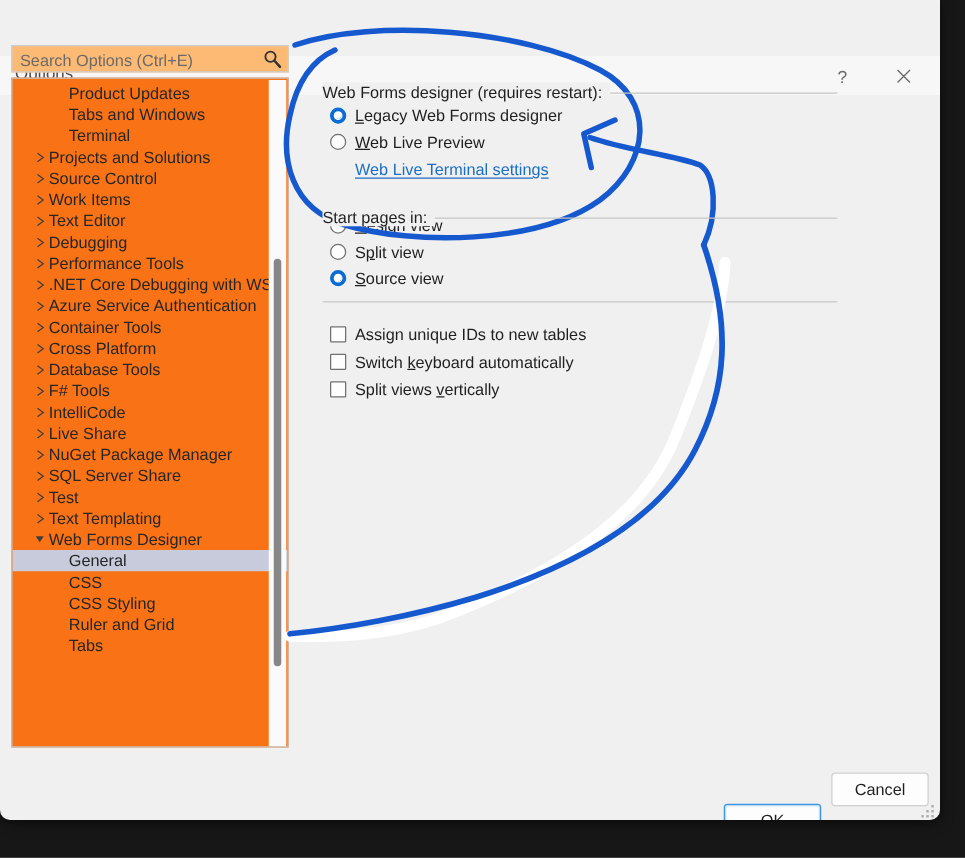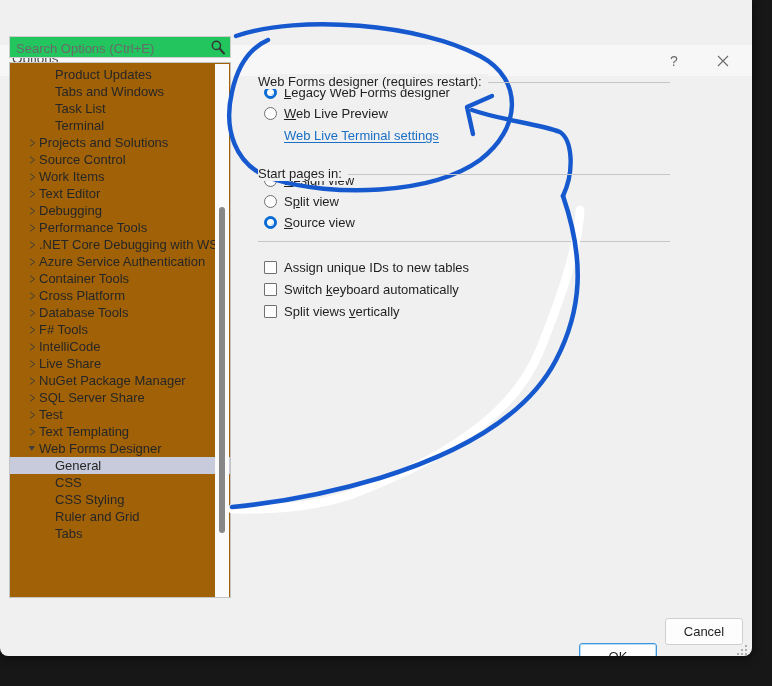--- a/index.html
+++ b/index.html
@@ -64,21 +64,21 @@
   .tb-close { right: 6px; }
   .tb-close svg { display: block; }
 
   
   .search-wrap {
     position: absolute;
     left: 9px;
     top: 36px;
     width: 222px;
     height: 22px;
-    background: #22c55e;
+    background: #fdba74;
     border: 1px solid #cdcdcd;
     box-sizing: border-box;
   }
   .search-input {
     position: absolute;
     left: 4px;
     top: 0;
     width: 190px;
     height: 20px;
     border: 0;
@@ -97,21 +97,21 @@
     height: 16px;
   }
 
   
   .tree-panel {
     position: absolute;
     left: 9px;
     top: 62px;
     width: 222px;
     height: 536px;
-    background: #a16207;
+    background: #f97316;
     border: 1px solid #c4c4c4;
     box-sizing: border-box;
     overflow: hidden;
   }
   .tree-list {
     position: absolute;
     left: 0;
     top: 3px;
     width: 220px;
   }
@@ -341,23 +341,20 @@
 
     <div class="tree-panel">
       <div class="tree-list" id="tree-list">
           <div class="tree-row lvl2">
             <span class="tlabel">Product Updates</span>
           </div>
           <div class="tree-row lvl2">
             <span class="tlabel">Tabs and Windows</span>
           </div>
           <div class="tree-row lvl2">
-            <span class="tlabel">Task List</span>
-          </div>
-          <div class="tree-row lvl2">
             <span class="tlabel">Terminal</span>
           </div>
           <div class="tree-row lvl1">
             <span class="tw">
               <svg width="7" height="8" viewBox="0 0 7 8">
                 <path d="M1 0.6 L5.6 4 L1 7.4" fill="none" stroke="#3d3d3d" stroke-width="1"></path>
               </svg>
             </span>
             <span class="tlabel">Projects and Solutions</span>
           </div>
@@ -521,21 +518,21 @@
             <span class="tlabel">Tabs</span>
           </div>
         </div>
       <div class="tree-scroll-track">
         <div class="tree-scroll-thumb"></div>
       </div>
     </div>
 
     <div class="pane">
 
-      <div class="grp" style="top:16px;">
+      <div class="grp" style="top:8px;">
         <span class="gtext">Web Forms designer (requires restart):</span>
         <span class="gline" style="left:222px;right:0;"></span>
       </div>
 
       <div class="opt" style="top:25px;">
         <span class="radio on">
             <i></i>
           </span>
         <span class="otext"><u>L</u>egacy Web Forms designer</span>
       </div>

